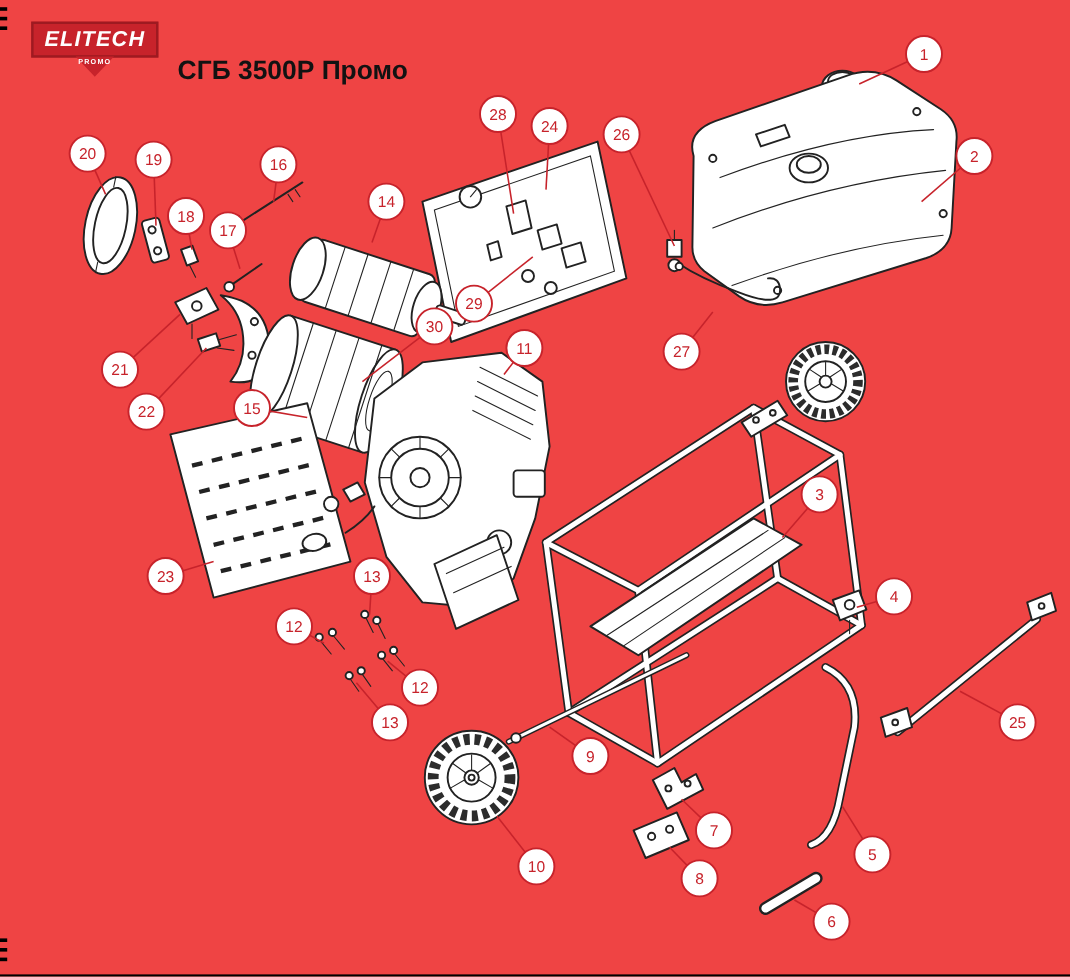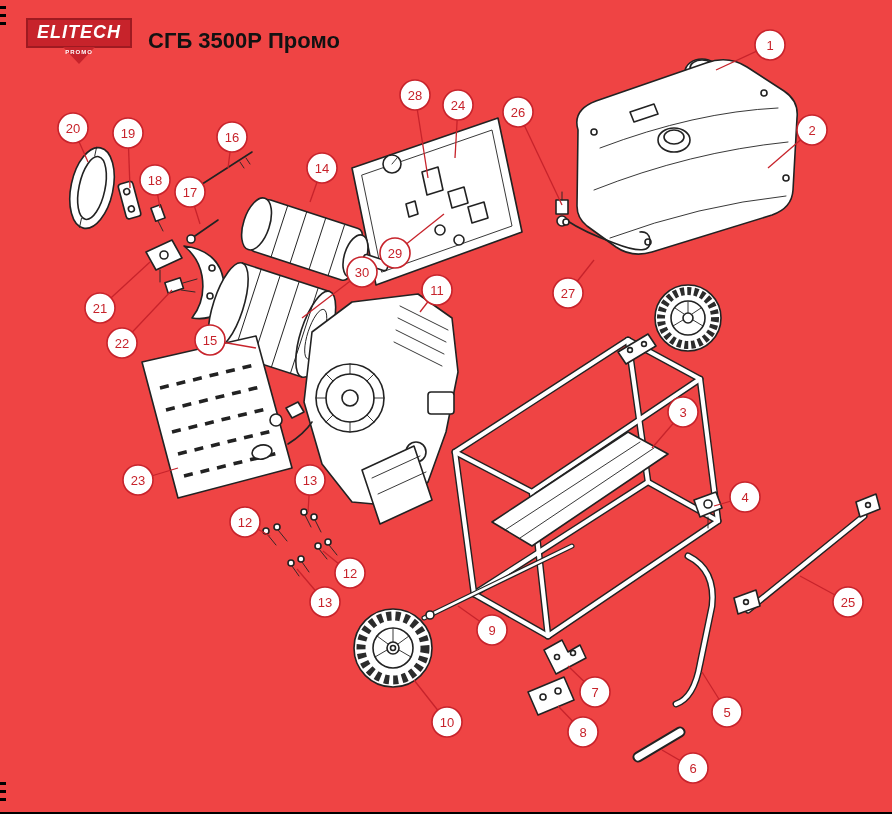--- a/index.html
+++ b/index.html
@@ -12,21 +12,21 @@
   
   .header{position:absolute;top:18px;left:26px;display:flex;align-items:flex-start;gap:16px;z-index:3;}
   .logo{position:relative;display:flex;flex-direction:column;align-items:center;}
   .logo-box{background:var(--accent);color:#fff;font-weight:bold;font-style:italic;
             font-size:18px;letter-spacing:1px;padding:3px 9px;line-height:1.1;
             border:2px solid #9e1a21;}
   .logo-tri{width:0;height:0;border-left:16px solid transparent;border-right:16px solid transparent;
             border-top:17px solid var(--accent);margin-top:-1px;}
   .logo-promo{position:absolute;bottom:9px;left:50%;transform:translateX(-50%);
               color:#fff;font-size:6px;font-weight:bold;letter-spacing:1px;}
-  .page-title{font-size:22px;font-weight:bold;color:#121212;margin-top:10px;white-space:nowrap;}
+  .page-title{font-size:22px;font-weight:bold;color:#121212;margin-top:28px;white-space:nowrap;}
 
   
   svg.art{position:absolute;left:0;top:0;width:892px;height:814px;}
   .pt{fill:#fff;stroke:var(--ink);stroke-width:1.6;stroke-linejoin:round;}
   .ln{fill:none;stroke:var(--ink);stroke-width:1.6;stroke-linecap:round;stroke-linejoin:round;}
   .thin{fill:none;stroke:var(--ink);stroke-width:0.9;stroke-linecap:round;}
   .tube-o{fill:none;stroke:var(--ink);stroke-width:7;stroke-linecap:round;stroke-linejoin:round;}
   .tube-i{fill:none;stroke:#fff;stroke-width:4.2;stroke-linecap:round;stroke-linejoin:round;}
   .tube-o.sm{stroke-width:5;} .tube-i.sm{stroke-width:2.6;}
   .tube-o.lg{stroke-width:11;} .tube-i.lg{stroke-width:7;}

